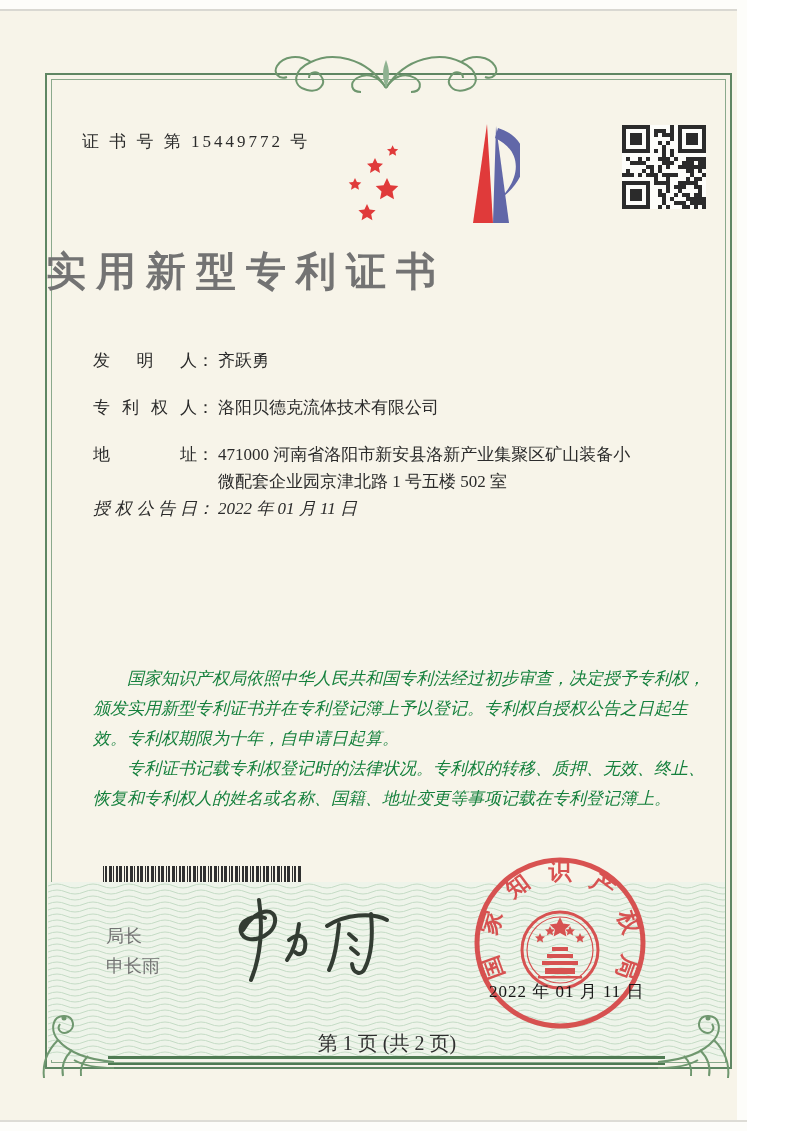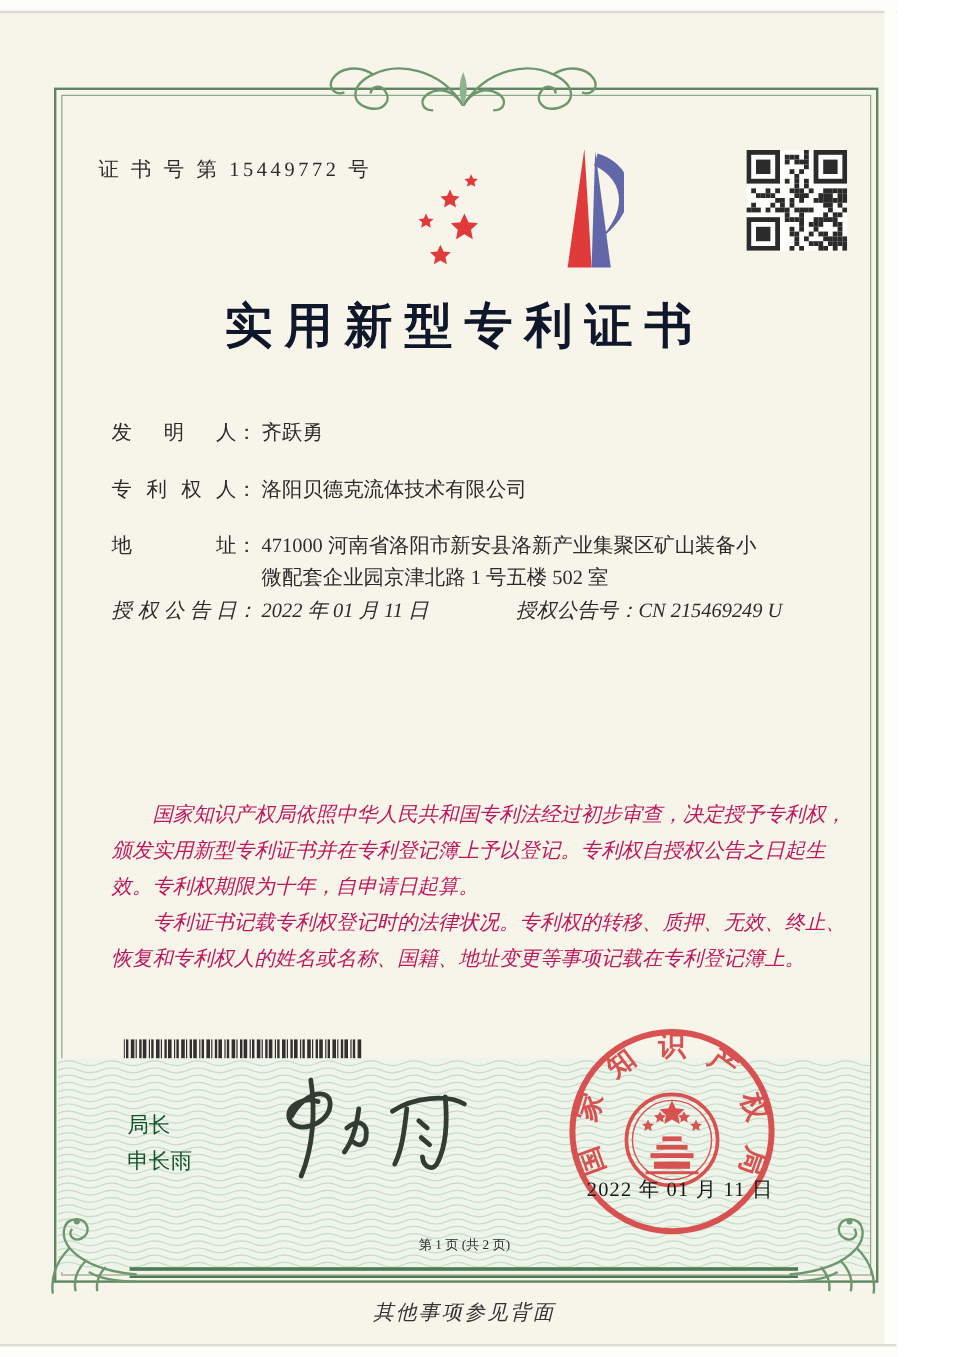--- a/index.html
+++ b/index.html
@@ -15,44 +15,44 @@
   .top-ornament{position:absolute;left:271px;top:46px;}
   .corner-ornament{position:absolute;top:1008px;}
   .corner-left{left:28px;}
   .corner-right{left:656px;transform:scaleX(-1);}
   .bottom-rule{position:absolute;left:108px;top:1056px;width:557px;height:4px;
                border-top:3px solid #4e7a52;border-bottom:2px solid #4e7a52;}
   
   .cert-no{position:absolute;left:82px;top:130px;font-size:17px;letter-spacing:3px;color:#2b2b2b;}
   .logo{position:absolute;left:335px;top:118px;}
   .qr{position:absolute;left:622px;top:125px;}
-  .doc-title{position:absolute;left:46px;top:244px;width:682px;text-align:center;
-             font-size:40px;font-weight:600;letter-spacing:10px;color:#0f172a;}
+  .doc-title{position:absolute;left:46px;top:244px;width:682px;
+             font-size:40px;font-weight:600;letter-spacing:10px;color:#737373;}
   
   .fields{position:absolute;left:93px;top:347px;width:625px;font-size:17px;color:#2b2b2b;}
   .field-row{min-height:47px;line-height:27px;}
   .field-label{display:inline-block;width:104px;text-align:justify;text-align-last:justify;}
   .field-colon{display:inline-block;}
   .field-value{display:inline-block;vertical-align:top;white-space:pre-line;margin-left:4px;max-width:486px;}
   .grant-row{position:relative;min-height:47px;line-height:27px;font-style:italic;}
   .grant-col2{position:absolute;left:337px;top:0;}
   
   .paragraphs{position:absolute;left:93px;top:664px;width:624px;font-size:17px;line-height:30px;
-              color:#be185d;font-style:italic;}
+              color:#15803d;font-style:italic;}
   .paragraphs p{margin:0;text-indent:2em;}
   
   .wave-band{position:absolute;left:48px;top:882px;width:677px;height:178px;background:#eef4ea;}
   .barcode{position:absolute;left:103px;top:866px;}
-  .signoff{position:absolute;left:106px;top:922px;font-family:Liberation Serif, serif;
-           font-size:18px;color:#14532d;line-height:30px;}
+  .signoff{position:absolute;left:106px;top:922px;font-family:Liberation Mono, monospace;
+           font-size:18px;color:#737373;line-height:30px;}
   .signature{position:absolute;left:215px;top:896px;}
   .seal{position:absolute;left:470px;top:853px;opacity:0.92;}
   .seal-ch{font-size:23px;font-weight:bold;fill:#d64545;font-family:"Liberation Serif","DejaVu Serif",serif;}
   .seal-date{position:absolute;left:489px;top:980px;font-size:17px;color:#161616;letter-spacing:1px;}
-  .footer-page{position:absolute;left:46px;top:1030px;width:682px;text-align:center;font-size:11px;color:#2f2f2f;}
+  .footer-page{position:absolute;left:46px;top:1030px;width:682px;text-align:center;font-size:20px;color:#2f2f2f;}
   .back-note{position:absolute;left:46px;top:1082px;width:682px;text-align:center;font-size:17px;
              color:#333;font-style:italic;letter-spacing:2px;}
 </style>
 </head>
 <body>
 
 <div class="page">
 
   <div class="edge-top"></div>
   <div class="edge-right"></div>
@@ -298,23 +298,20 @@
     <div class="field-row">
       <span class="field-label">专利权人</span><span class="field-colon">：</span><span class="field-value">洛阳贝德克流体技术有限公司</span>
     </div>
 
     <div class="field-row">
       <span class="field-label">地址</span><span class="field-colon">：</span><span class="field-value">471000  河南省洛阳市新安县洛新产业集聚区矿山装备小
 微配套企业园京津北路 1 号五楼 502 室</span>
     </div>
   <div class="grant-row" id="grant-row">
       <span class="field-label">授权公告日</span><span class="field-colon">：</span><span class="field-value">2022 年 01 月 11 日</span>
-      <span class="grant-col2">
-        <span>授权公告号</span><span>：</span><span>CN 215469249 U</span>
-      </span>
     </div>
   </div>
 
   <div class="paragraphs">
     <p>国家知识产权局依照中华人民共和国专利法经过初步审查，决定授予专利权，颁发实用新型专利证书并在专利登记簿上予以登记。专利权自授权公告之日起生效。专利权期限为十年，自申请日起算。</p>
     <p>专利证书记载专利权登记时的法律状况。专利权的转移、质押、无效、终止、恢复和专利权人的姓名或名称、国籍、地址变更等事项记载在专利登记簿上。</p>
   </div>
 
   <svg class="barcode" id="barcode" width="200" height="16" viewBox="0 0 200 16">
       <rect x="0" y="0" width="1" height="16" fill="#303030"></rect>
@@ -417,15 +414,14 @@
       <rect x="82" y="94" width="16" height="4"></rect>
       <rect x="77" y="101" width="26" height="4"></rect>
       <rect x="72" y="108" width="36" height="4"></rect>
       <rect x="75" y="115" width="30" height="6"></rect>
       <rect x="68" y="123" width="44" height="2.5"></rect>
     </g>
   </svg>
   <div class="seal-date">2022 年 01 月 11 日</div>
 
   <div class="footer-page">第 1 页 (共 2 页)</div>
-  <div class="back-note">其他事项参见背面</div>
 
 </div>
 
 </body></html>

